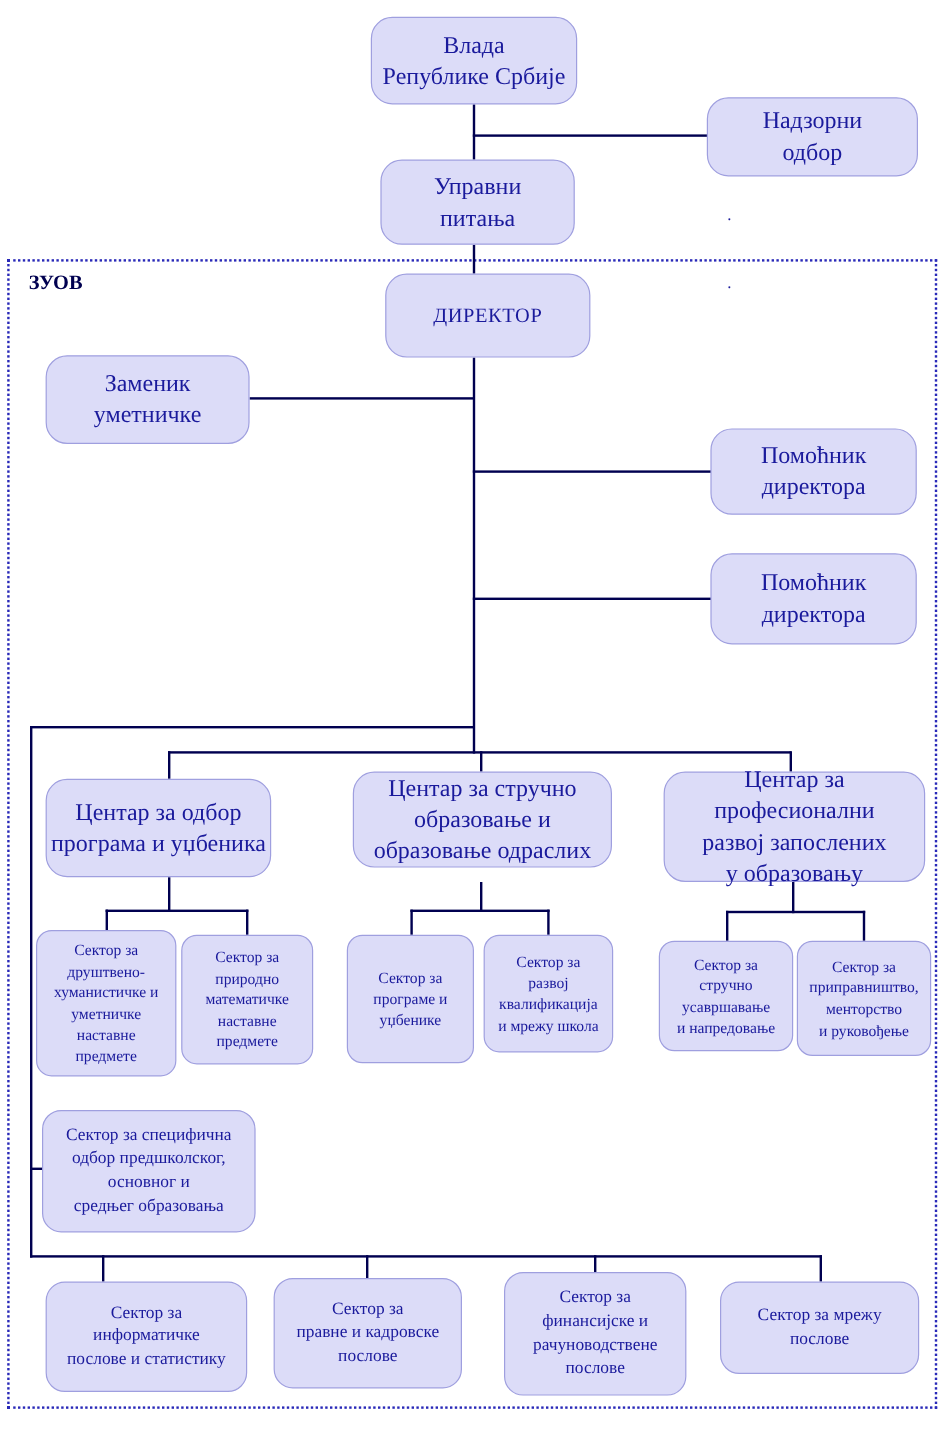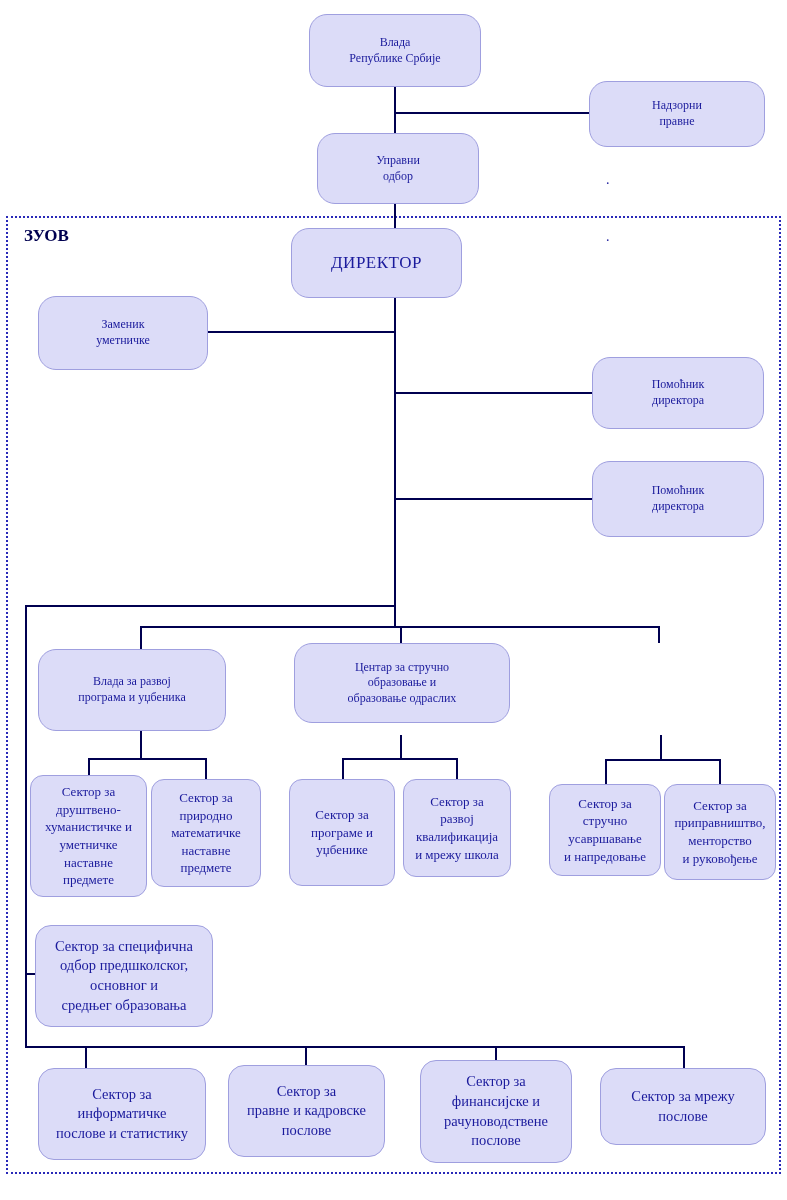--- a/index.html
+++ b/index.html
@@ -19,21 +19,21 @@
     border-radius: 18px;
     display: flex;
     align-items: center;
     justify-content: center;
     text-align: center;
     color: var(--text, #1a1a9c);
     padding: 3px;
     z-index: 3;
   }
   .node span { white-space: pre-line; line-height: 1.3; }
-  .lg { font-size: 12px; }
+  .lg { font-size: 20px; }
   .dir { font-size: 17px; letter-spacing: 0.5px; }
   .md { font-size: 14.5px; border-radius: 16px; }
   .sm { font-size: 13px; border-radius: 13px; }
   .sm span, .md span { line-height: 1.35; }
   .line {
     position: absolute;
     background: var(--connector, #000050);
     z-index: 1;
   }
   .group-border {
@@ -103,50 +103,55 @@
 
   <div class="stray" style="left:606px;top:172px">.</div>
   <div class="stray" style="left:606px;top:229px">.</div>
 
   <div class="node lg" style="left:309px;top:14px;width:172px;height:73px">
     <span>Влада
 Републике Србије</span>
   </div>
   <div class="node lg" style="left:589px;top:81px;width:176px;height:66px">
     <span>Надзорни
-правне</span>
+одбор</span>
   </div>
   <div class="node lg" style="left:317px;top:133px;width:162px;height:71px">
     <span>Управни
-одбор</span>
-  </div>
-  <div class="node dir" style="left:291px;top:228px;width:171px;height:70px">
+питања</span>
+  </div>
+  <div class="node dir" style="left:321px;top:228px;width:171px;height:70px">
     <span>ДИРЕКТОР</span>
   </div>
   <div class="node lg" style="left:38px;top:296px;width:170px;height:74px">
     <span>Заменик
 уметничке</span>
   </div>
   <div class="node lg" style="left:592px;top:357px;width:172px;height:72px">
     <span>Помоћник
 директора</span>
   </div>
   <div class="node lg" style="left:592px;top:461px;width:172px;height:76px">
     <span>Помоћник
 директора</span>
   </div>
 
   <div class="node lg" style="left:38px;top:649px;width:188px;height:82px">
-    <span>Влада за развој
+    <span>Центар за одбор
 програма и уџбеника</span>
   </div>
   <div class="node lg" style="left:294px;top:643px;width:216px;height:80px">
     <span>Центар за стручно
 образовање и
 образовање одраслих</span>
+  </div>
+  <div class="node lg" style="left:553px;top:643px;width:218px;height:92px">
+    <span>Центар за професионални
+развој запослених
+у образовању</span>
   </div>
 
   <div class="node sm" style="left:30px;top:775px;width:117px;height:122px">
     <span>Сектор за
 друштвено-
 хуманистичке и
 уметничке
 наставне
 предмете</span>
   </div>

